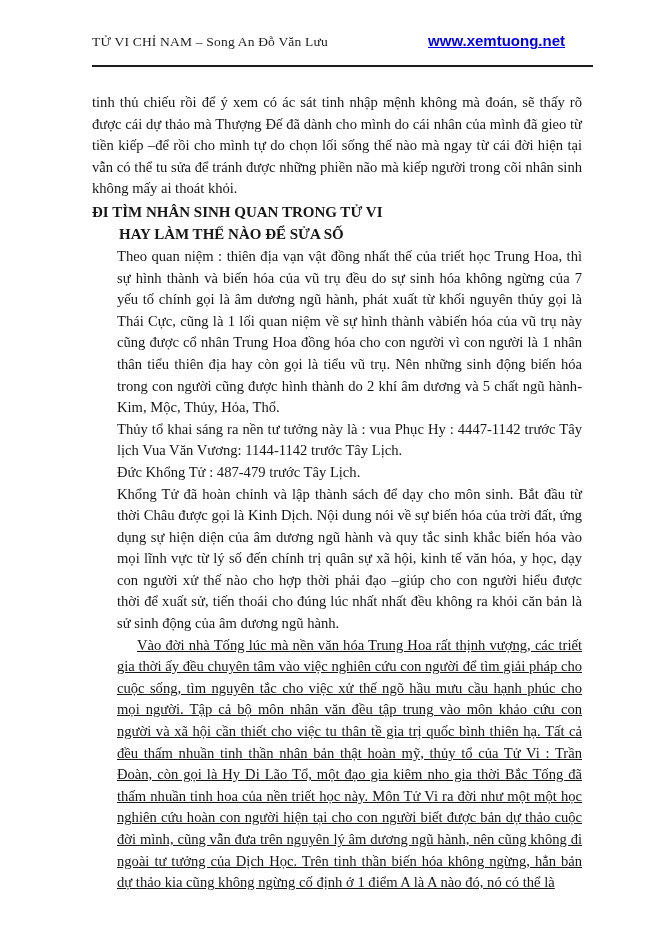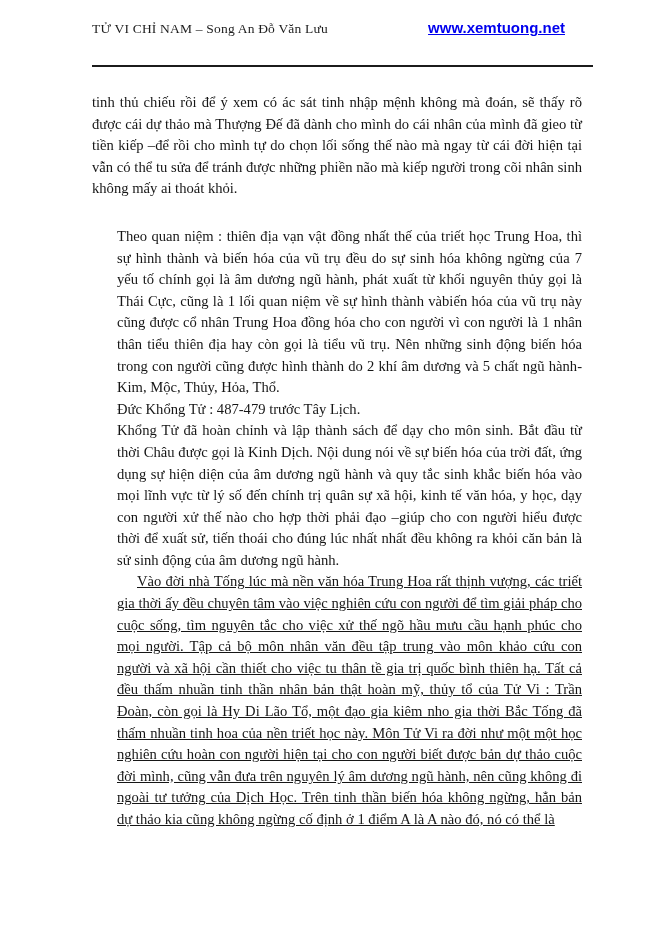--- a/index.html
+++ b/index.html
@@ -9,21 +9,21 @@
     height: 947px;
     background: #ffffff;
     color: #161616;
     font-family: "Liberation Serif", "DejaVu Serif", serif;
     overflow: hidden;
     box-sizing: border-box;
   }
   .header-row {
     position: absolute;
     left: 92px;
-    top: 19px;
+    top: 32px;
     width: 501px;
     display: flex;
     justify-content: space-between;
     align-items: baseline;
   }
   .doc-title {
     font-size: 13.5px;
     letter-spacing: 0.2px;
     color: #1c1c1c;
     white-space: nowrap;
@@ -59,44 +59,48 @@
     font-weight: bold;
     font-size: 15px;
     line-height: 22.5px;
     margin-top: 1px;
     text-align: left;
   }
   .heading .h-line2 { margin-left: 27px; }
   .inner-block {
     margin-left: 25px;
     width: 465px;
-    margin-top: 26px;
     text-align: justify;
   }
   .indent-first { text-indent: 20px; text-decoration: underline; }
 </style>
 </head>
 <body>
 
 <div class="page">
 
   <div class="header-row">
     <span class="doc-title">TỬ VI CHỈ NAM – Song An Đỗ Văn Lưu</span>
     <a class="site-link" href="#">www.xemtuong.net</a>
   </div>
 
   <div class="header-rule"></div>
 
   <div class="body-text">
 
     <p>tinh thủ chiếu rồi để ý xem có ác sát tinh nhập mệnh không mà đoán, sẽ thấy rõ được cái dự thảo mà Thượng Đế đã dành cho mình do cái nhân của mình đã gieo từ tiền kiếp –để rồi cho mình tự do chọn lối sống thế nào mà ngay từ cái đời hiện tại vẫn có thể tu sửa để tránh được những phiền não mà kiếp người trong cõi nhân sinh không mấy ai thoát khỏi.</p>
 
+    <div class="heading">
+      <div class="h-line1">ĐI TÌM NHÂN SINH QUAN TRONG TỬ VI</div>
+      <div class="h-line2">HAY LÀM THẾ NÀO ĐỂ SỬA SỐ</div>
+    </div>
 
     <div class="inner-block">
       <p>Theo quan niệm : thiên địa vạn vật đồng nhất thế của triết học Trung Hoa, thì sự hình thành và biến hóa của vũ trụ đều do sự sinh hóa không ngừng của 7 yếu tố chính gọi là âm dương ngũ hành, phát xuất từ khối nguyên thủy gọi là Thái Cực, cũng là 1 lối quan niệm về sự hình thành vàbiến hóa của vũ trụ này cũng được cổ nhân Trung Hoa đồng hóa cho con người vì con người là 1 nhân thân tiểu thiên địa hay còn gọi là tiểu vũ trụ. Nên những sinh động biến hóa trong con người cũng được hình thành do 2 khí âm dương và 5 chất ngũ hành- Kim, Mộc, Thủy, Hỏa, Thổ.</p>
+      <p>Thủy tổ khai sáng ra nền tư tưởng này là : vua Phục Hy : 4447-1142 trước Tây lịch Vua Văn Vương: 1144-1142 trước Tây Lịch.</p>
       <p>Đức Khổng Tử : 487-479 trước Tây Lịch.</p>
       <p>Khổng Tử đã hoàn chỉnh và lập thành sách để dạy cho môn sinh. Bắt đầu từ thời Châu được gọi là Kinh Dịch. Nội dung nói về sự biến hóa của trời đất, ứng dụng sự hiện diện của âm dương ngũ hành và quy tắc sinh khắc biến hóa vào mọi lĩnh vực từ lý số đến chính trị quân sự xã hội, kinh tế văn hóa, y học, dạy con người xử thế nào cho hợp thời phải đạo –giúp cho con người hiểu được thời để xuất sử, tiến thoái cho đúng lúc nhất nhất đều không ra khỏi căn bản là sử sinh động của âm dương ngũ hành.</p>
       <p class="indent-first">Vào đời nhà Tống lúc mà nền văn hóa Trung Hoa rất thịnh vượng, các triết gia thời ấy đều chuyên tâm vào việc nghiên cứu con người để tìm giải pháp cho cuộc sống, tìm nguyên tắc cho việc xử thế ngõ hầu mưu cầu hạnh phúc cho mọi người. Tập cả bộ môn nhân văn đều tập trung vào môn khảo cứu con người và xã hội cần thiết cho việc tu thân tề gia trị quốc bình thiên hạ. Tất cả đều thấm nhuần tinh thần nhân bản thật hoàn mỹ, thủy tổ của Tử Vi : Trần Đoàn, còn gọi là Hy Di Lão Tổ, một đạo gia kiêm nho gia thời Bắc Tống đã thấm nhuần tinh hoa của nền triết học này. Môn Tử Vi ra đời như một một học nghiên cứu  hoàn con người hiện tại cho con người biết được bản dự thảo cuộc đời mình, cũng vẫn đưa trên nguyên lý âm dương ngũ hành, nên cũng không đi ngoài tư tưởng của Dịch Học. Trên tinh thần biến hóa không ngừng, hẳn bản dự thảo kia cũng không ngừng cố định  ở 1 điểm A là A nào đó, nó có thể là</p>
     </div>
 
   </div>
 
 </div>
 
 </body></html>

